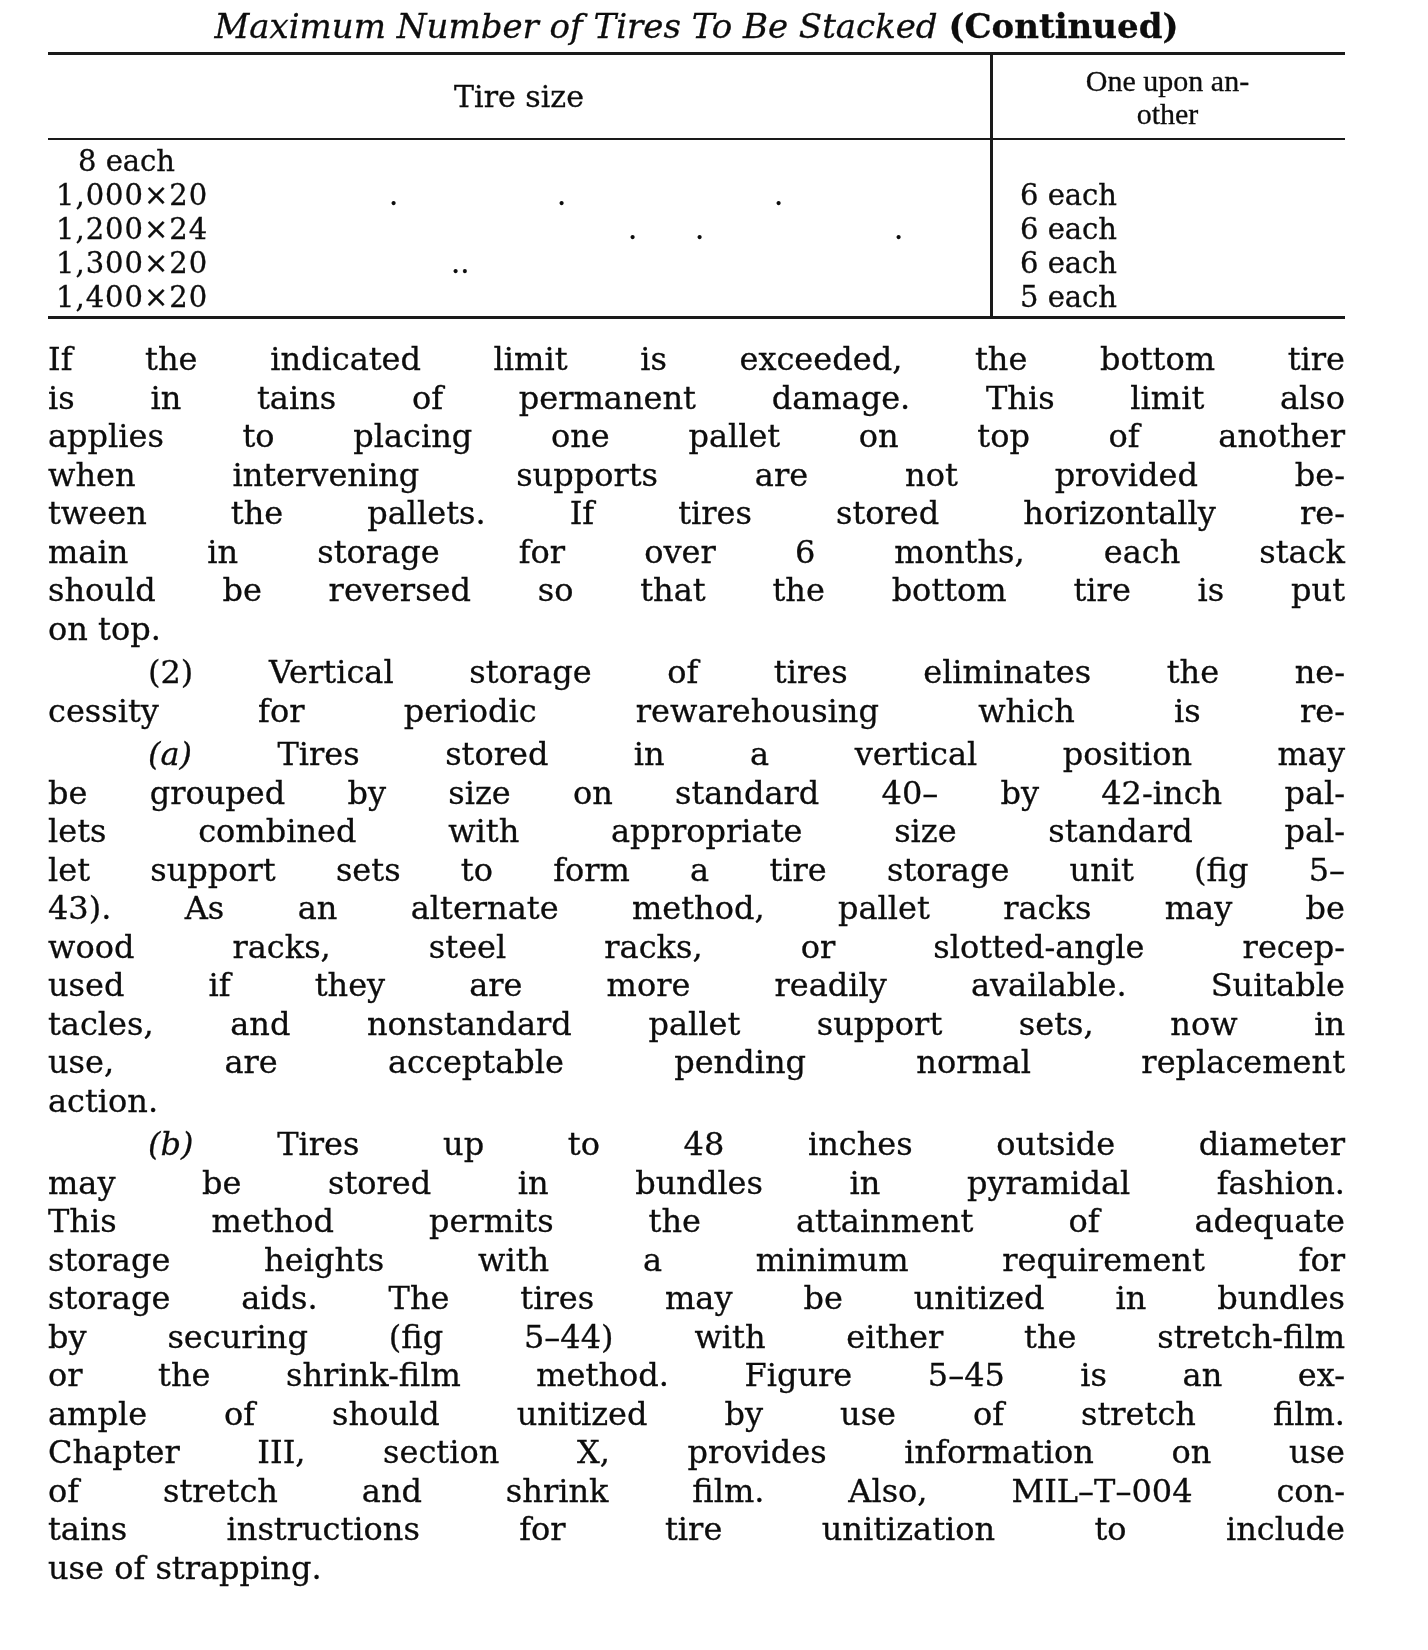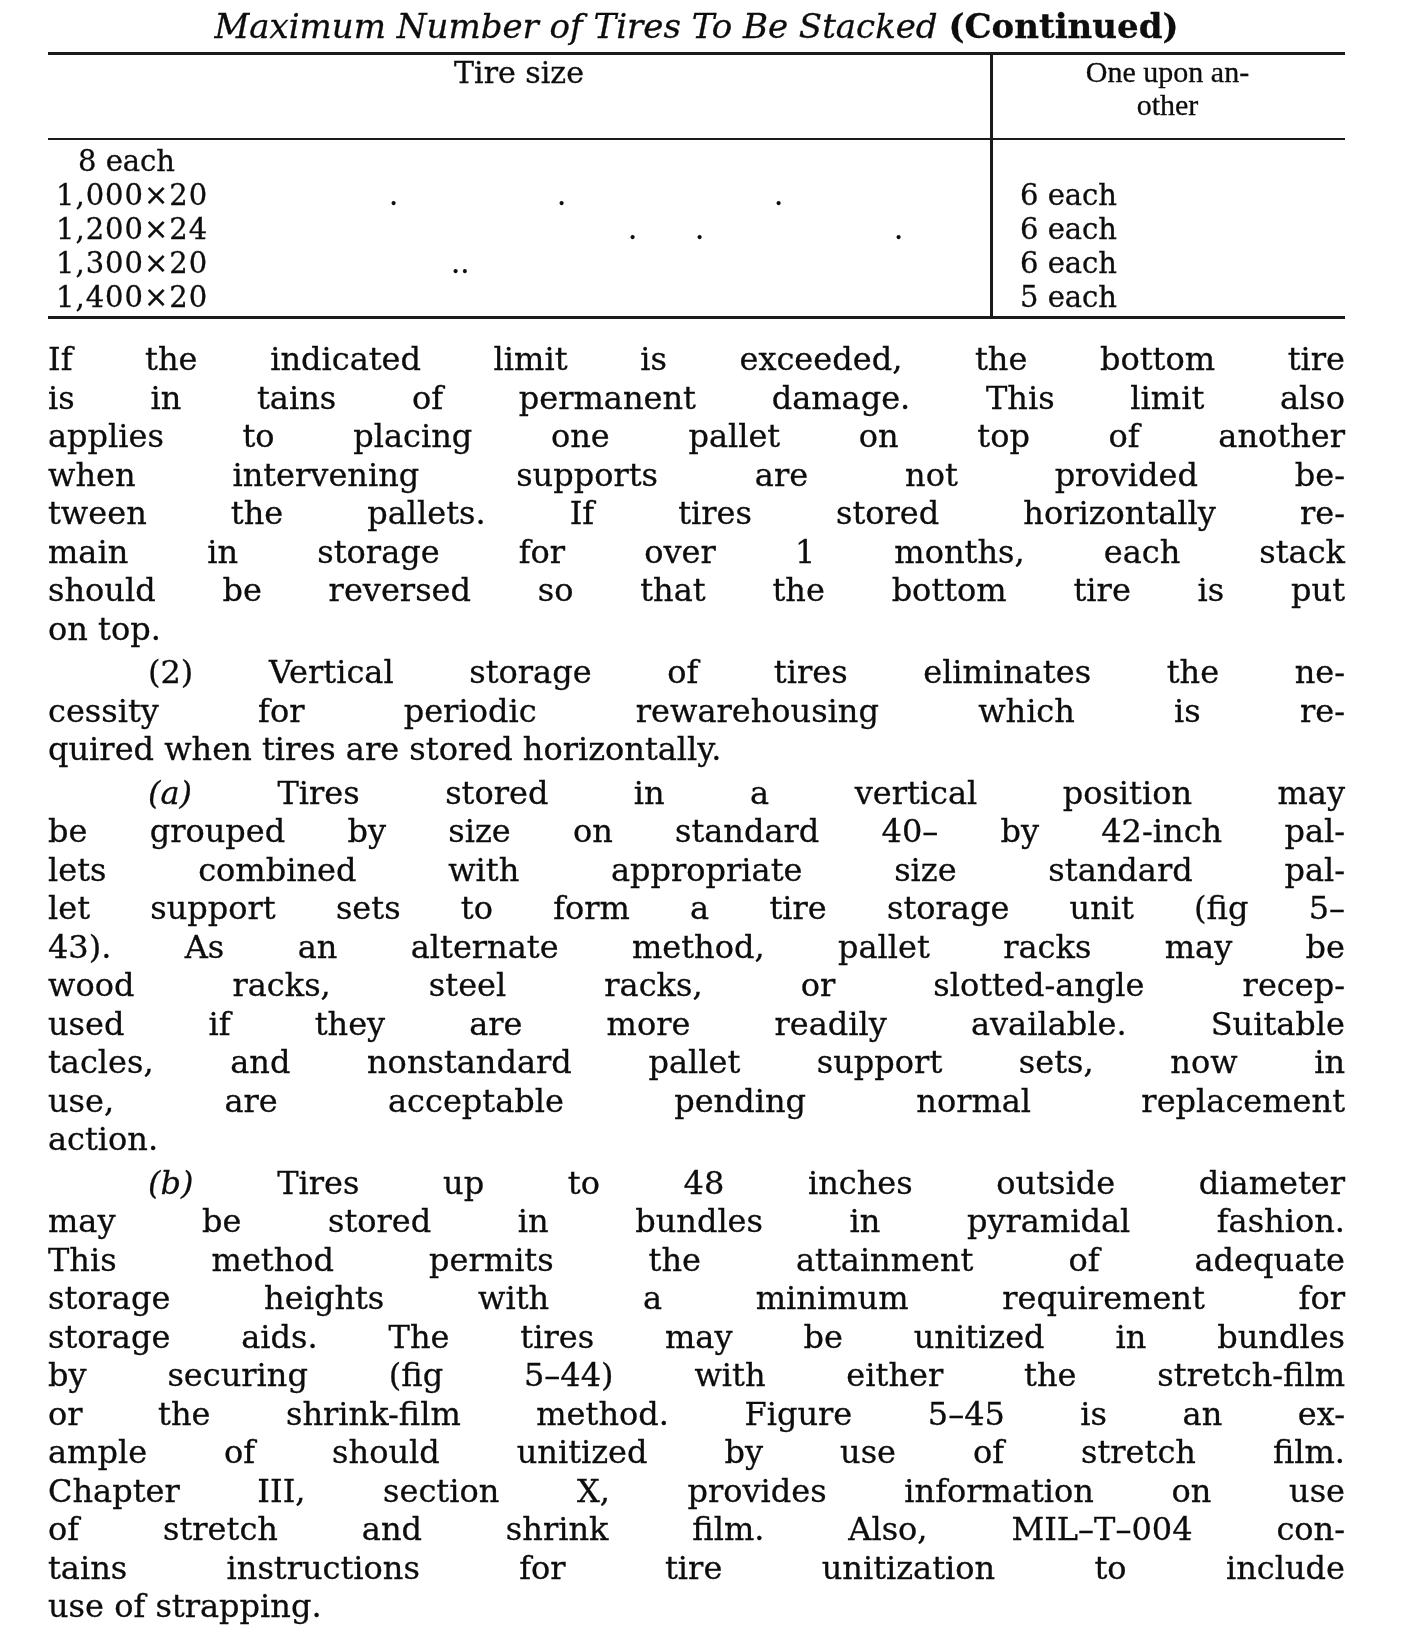--- a/index.html
+++ b/index.html
@@ -31,21 +31,21 @@
   .tire-table { position: relative; }
   .t-rule { background: #1a1a1a; width: 100%; }
   .t-rule-top { height: 3px; }
   .t-rule-mid { height: 2px; }
   .t-rule-bottom { height: 3px; }
   .t-vline {
     position: absolute;
     left: 942px; top: 0; bottom: 0;
     width: 3px; background: #1a1a1a;
   }
-  .t-header { display: flex; min-height: 83px; align-items: flex-start; }
+  .t-header { display: flex; min-height: 83px; align-items: center; }
   .t-h1 {
     width: 942px; box-sizing: border-box;
     text-align: center; font-size: 30px;
   }
   .t-h2 {
     flex: 1; text-align: center;
     font-size: 30px; line-height: 33px; font-family: Liberation Serif, serif;
   }
   .t-body { padding: 4px 0 2px 0; }
   .t-row { display: flex; position: relative; height: 34px; line-height: 34px; font-size: 29px; }
@@ -115,32 +115,31 @@
   </div>
 
   <div class="body-text">
 
     <div class="para">
       <div class="line j">If the indicated limit is exceeded, the bottom tire</div>
       <div class="line j">is in tains of permanent damage. This limit also</div>
       <div class="line j">applies to placing one pallet on top of another</div>
       <div class="line j">when intervening supports are not provided be-</div>
       <div class="line j">tween the pallets. If tires stored horizontally re-</div>
-      <div class="line j">main in storage for over 1 months, each stack</div>
+      <div class="line j">main in storage for over 6 months, each stack</div>
       <div class="line j">should be reversed so that the bottom tire is put</div>
       <div class="line l">on top.</div>
     </div>
 
     <div class="para">
       <div class="line j ind">
         <span class="lbl">(2)</span>
         <span>Vertical storage of tires eliminates the ne-</span>
       </div>
       <div class="line j">cessity for periodic rewarehousing which is re-</div>
-      <div class="line l">quired when tires are stored horizontally.</div>
     </div>
 
     <div class="para">
       <div class="line j ind">
         <span class="lbl it">(a)</span>
         <span>Tires stored in a vertical position may</span>
       </div>
       <div class="line j">be grouped by size on standard 40– by 42-inch pal-</div>
       <div class="line j">lets combined with appropriate size standard pal-</div>
       <div class="line j">let support sets to form a tire storage unit (fig 5–</div>

